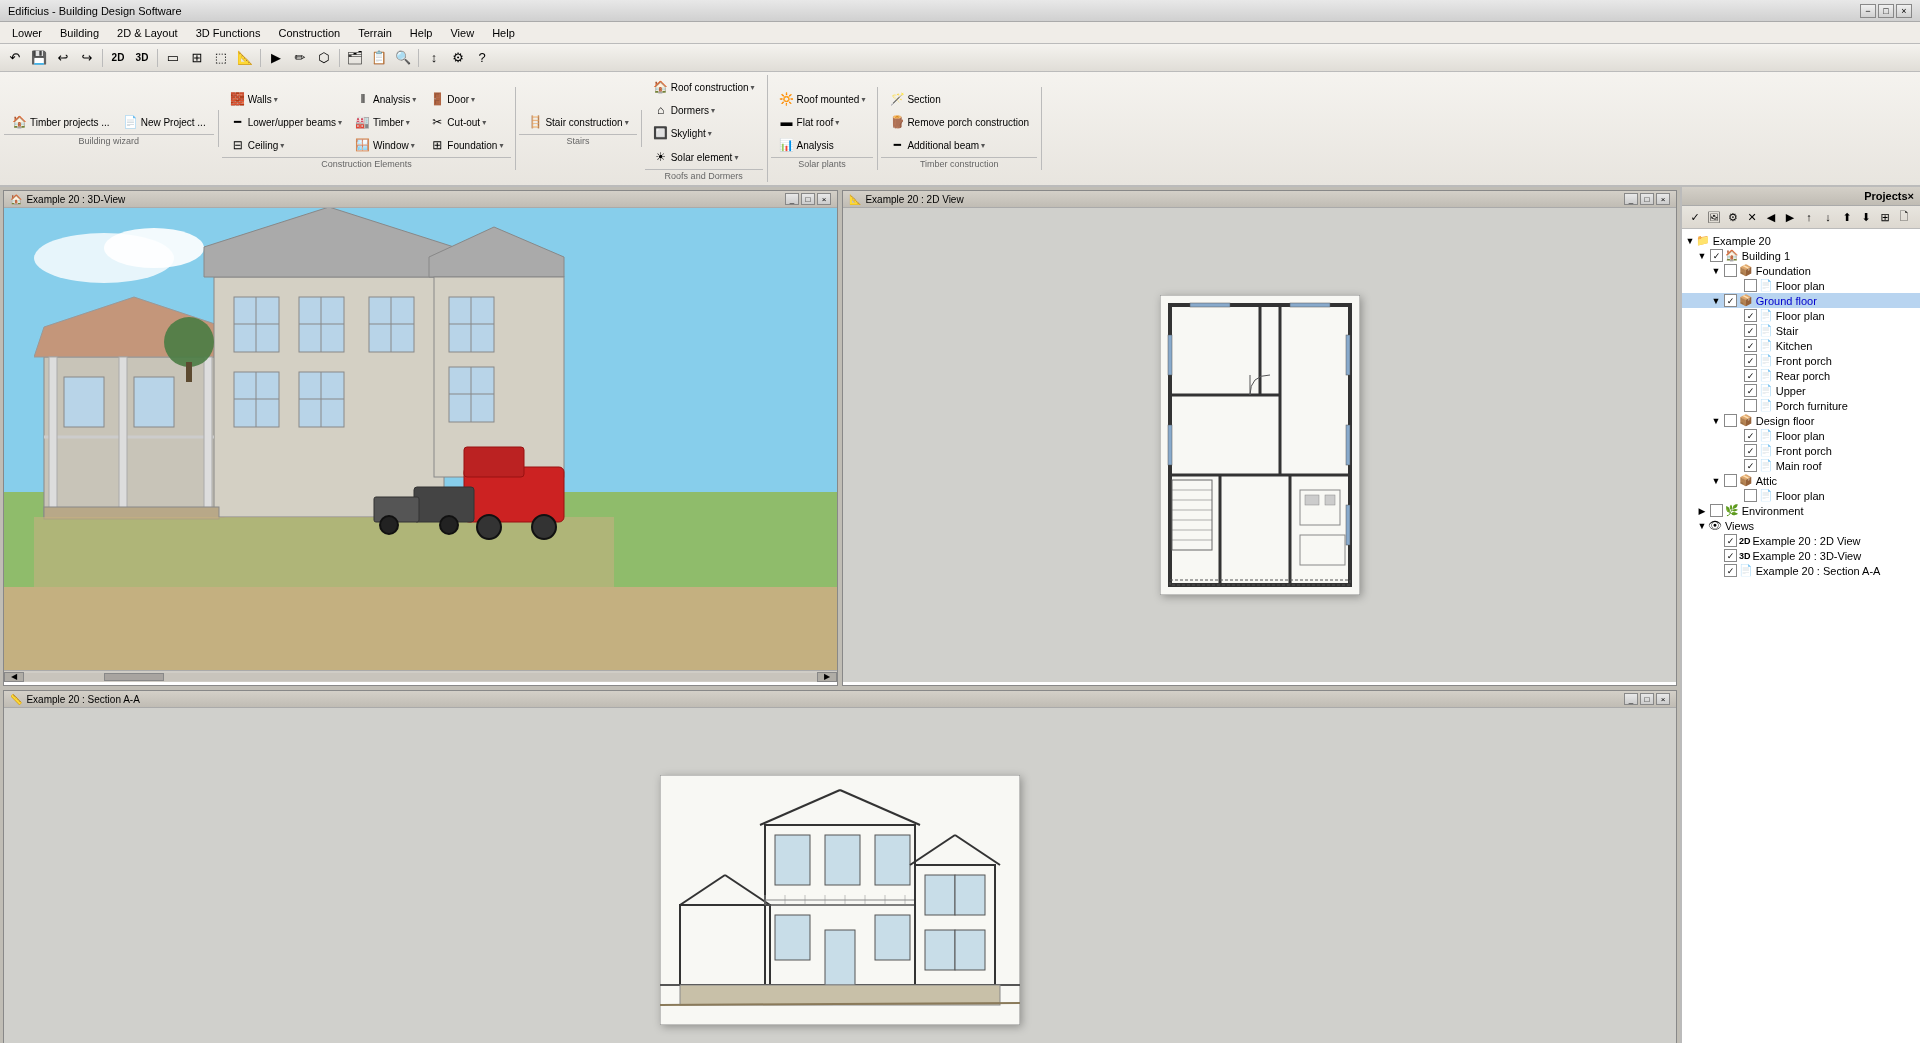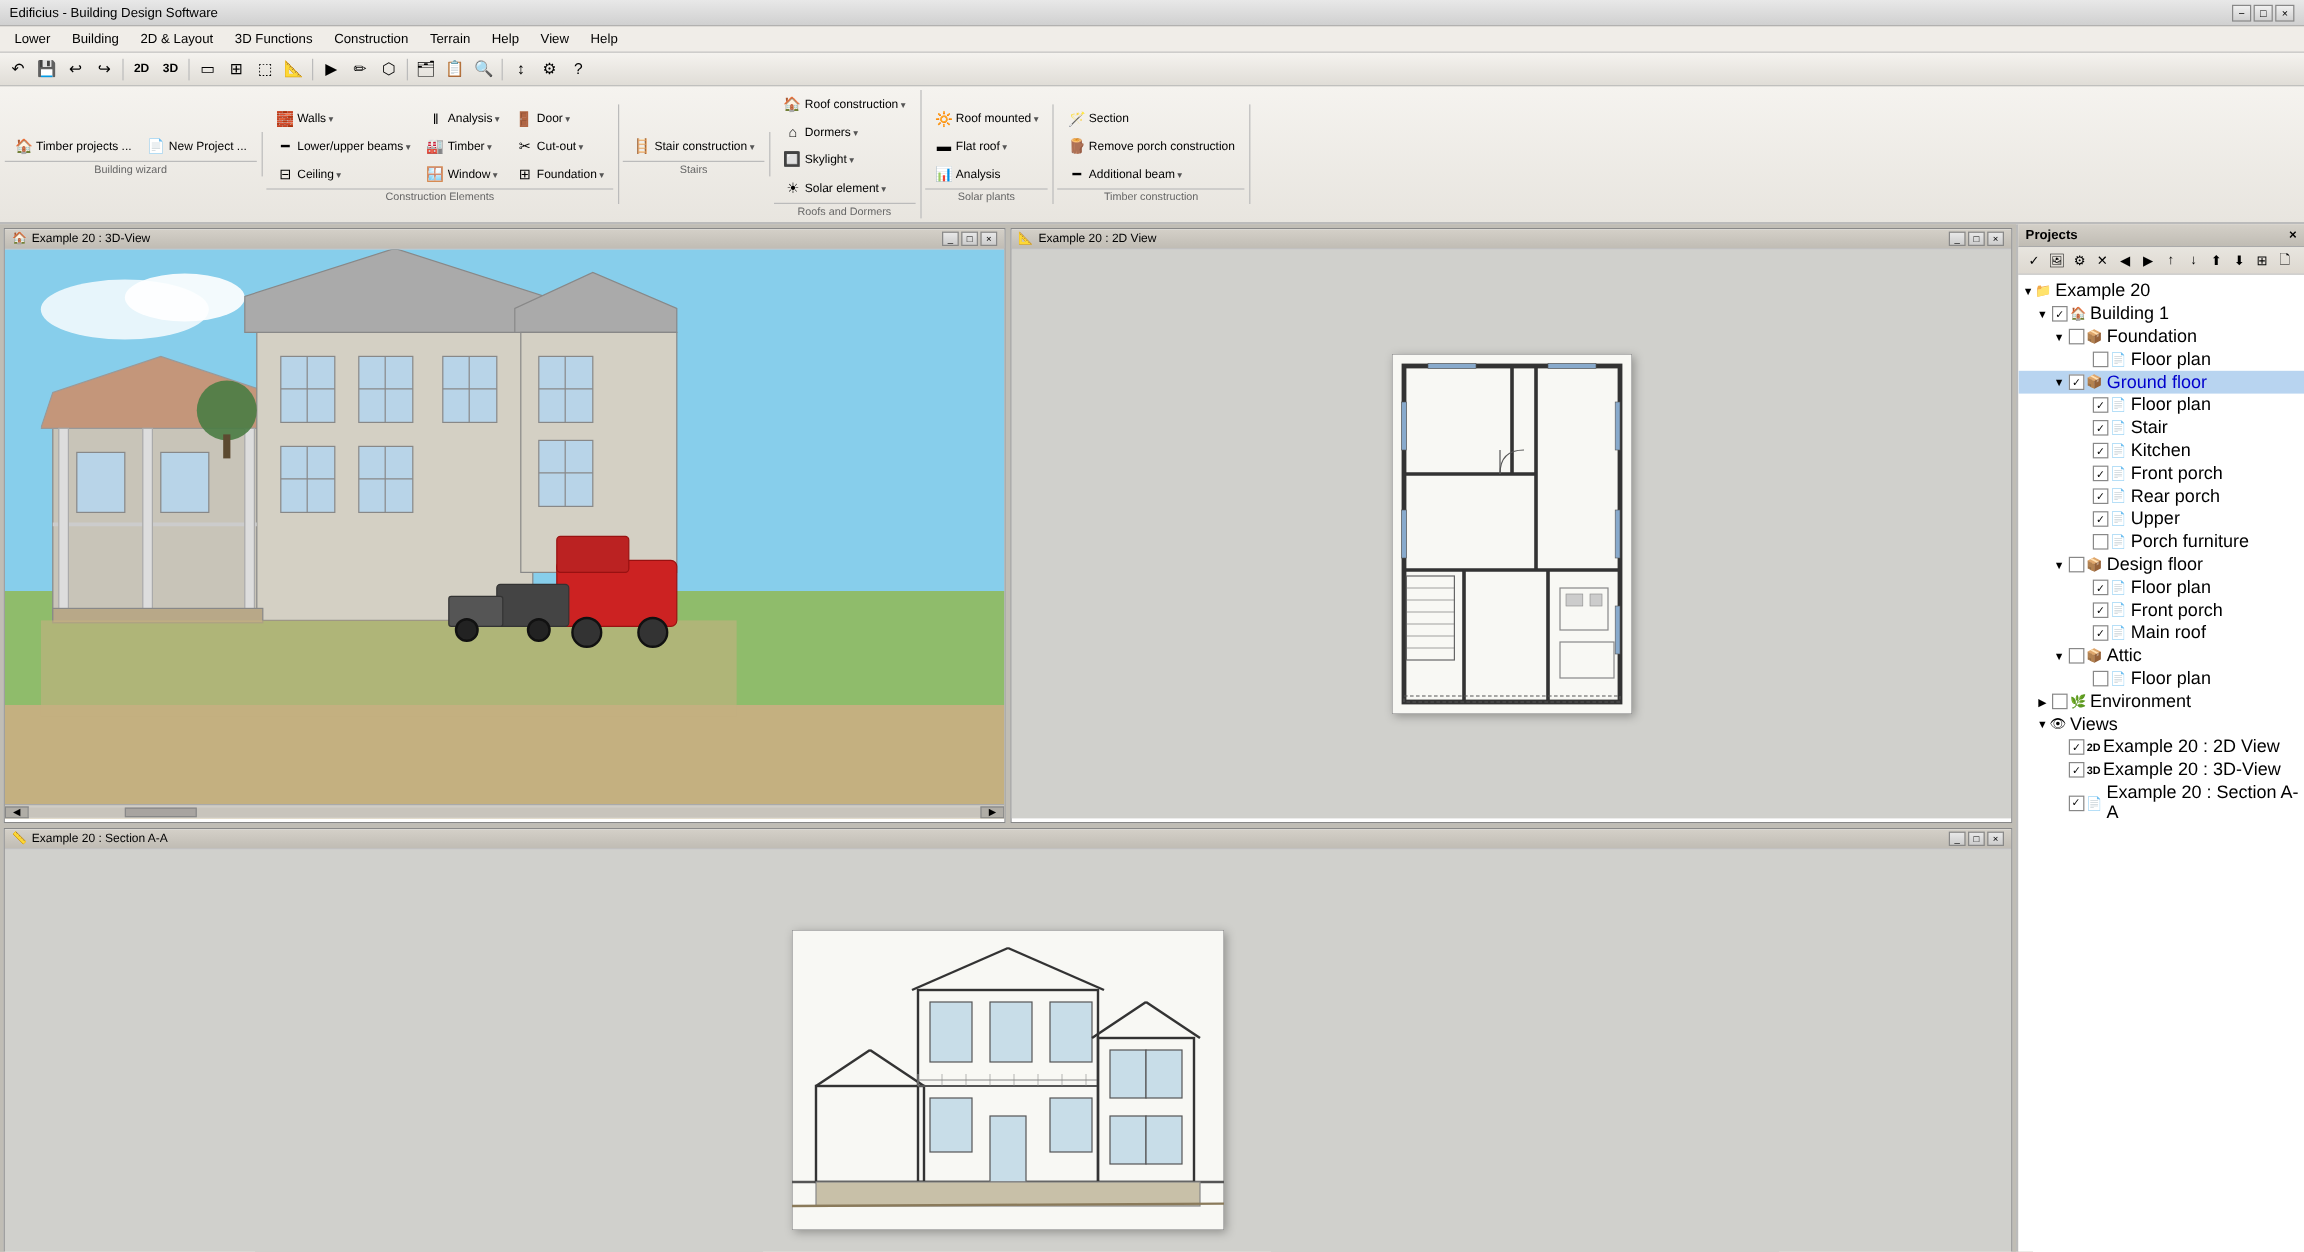--- a/index.html
+++ b/index.html
@@ -185,21 +185,21 @@
       flex-direction: column;
     }
 
     .right-panel-header {
       background: linear-gradient(to bottom, #d4d0c8, #c0bcb4);
       padding: 3px 6px;
       font-size: 11px;
       font-weight: bold;
       display: flex;
       align-items: center;
-      justify-content: space-between;
+      justify-content: flex-end;
       border-bottom: 1px solid #aaa;
     }
 
     .right-panel-toolbar {
       display: flex;
       padding: 2px 4px;
       gap: 1px;
       background: linear-gradient(to bottom, #e8e5df, #ddd8d0);
       border-bottom: 1px solid #bbb;
       flex-wrap: wrap;
@@ -240,21 +240,21 @@
       border: 1px solid #888;
       display: inline-flex; align-items: center; justify-content: center;
       margin: 0 2px;
       background: #fff;
       flex-shrink: 0;
       font-size: 9px;
     }
     .tree-checkbox.checked { background: #fff; }
     .tree-checkbox.checked::after { content: '✓'; font-size: 9px; }
     .tree-icon { margin-right: 3px; font-size: 11px; }
-    .tree-label { font-size: 15px; }
+    .tree-label { font-size: 11px; }
 
     
     .floorplan-svg {
       filter: drop-shadow(2px 2px 4px rgba(0,0,0,0.3));
     }
 
     
     .section-svg {
       filter: drop-shadow(2px 2px 4px rgba(0,0,0,0.3));
     }

